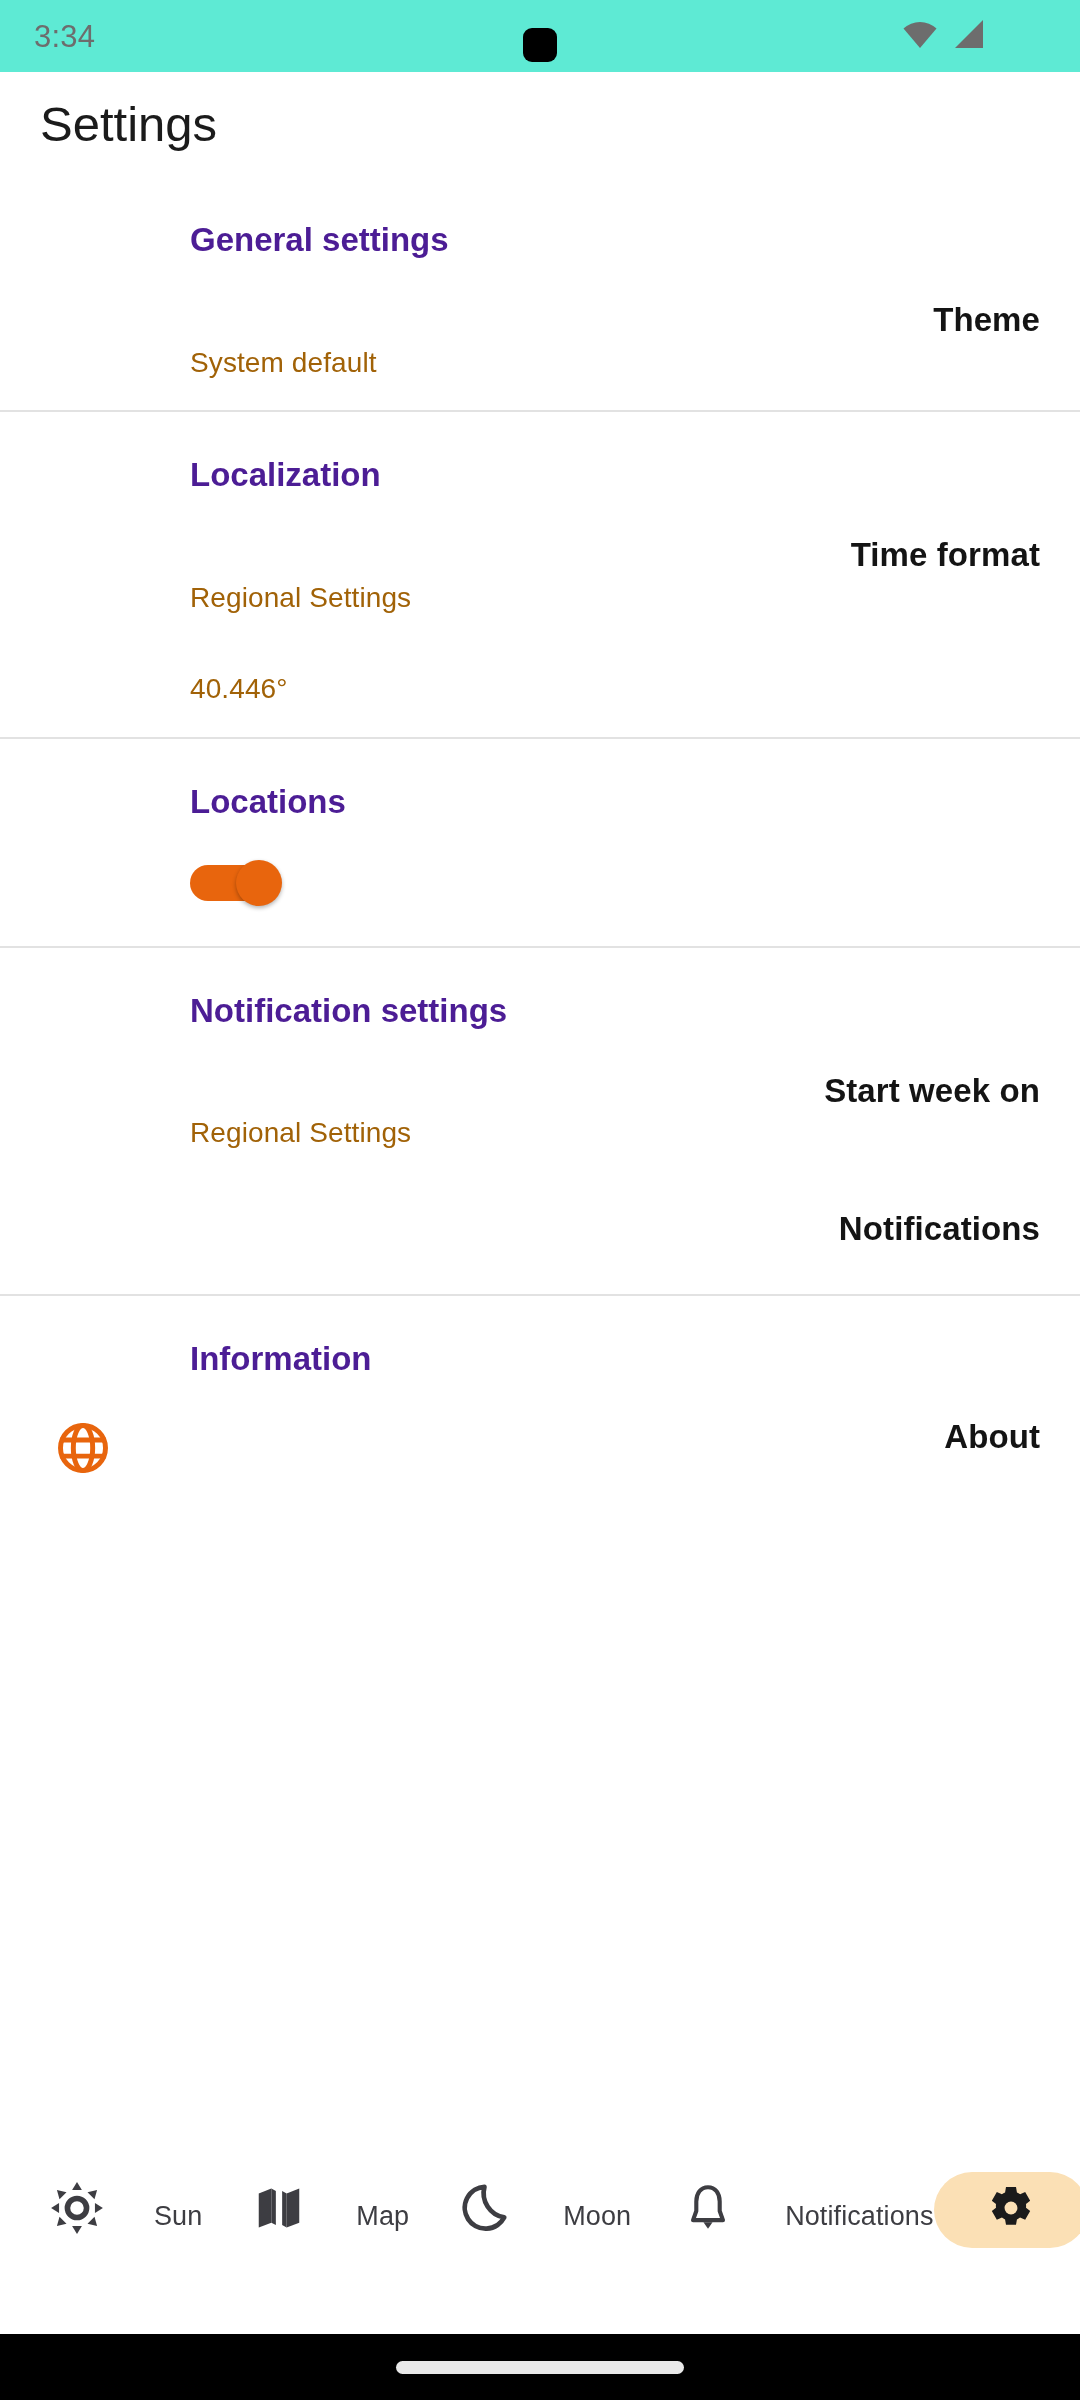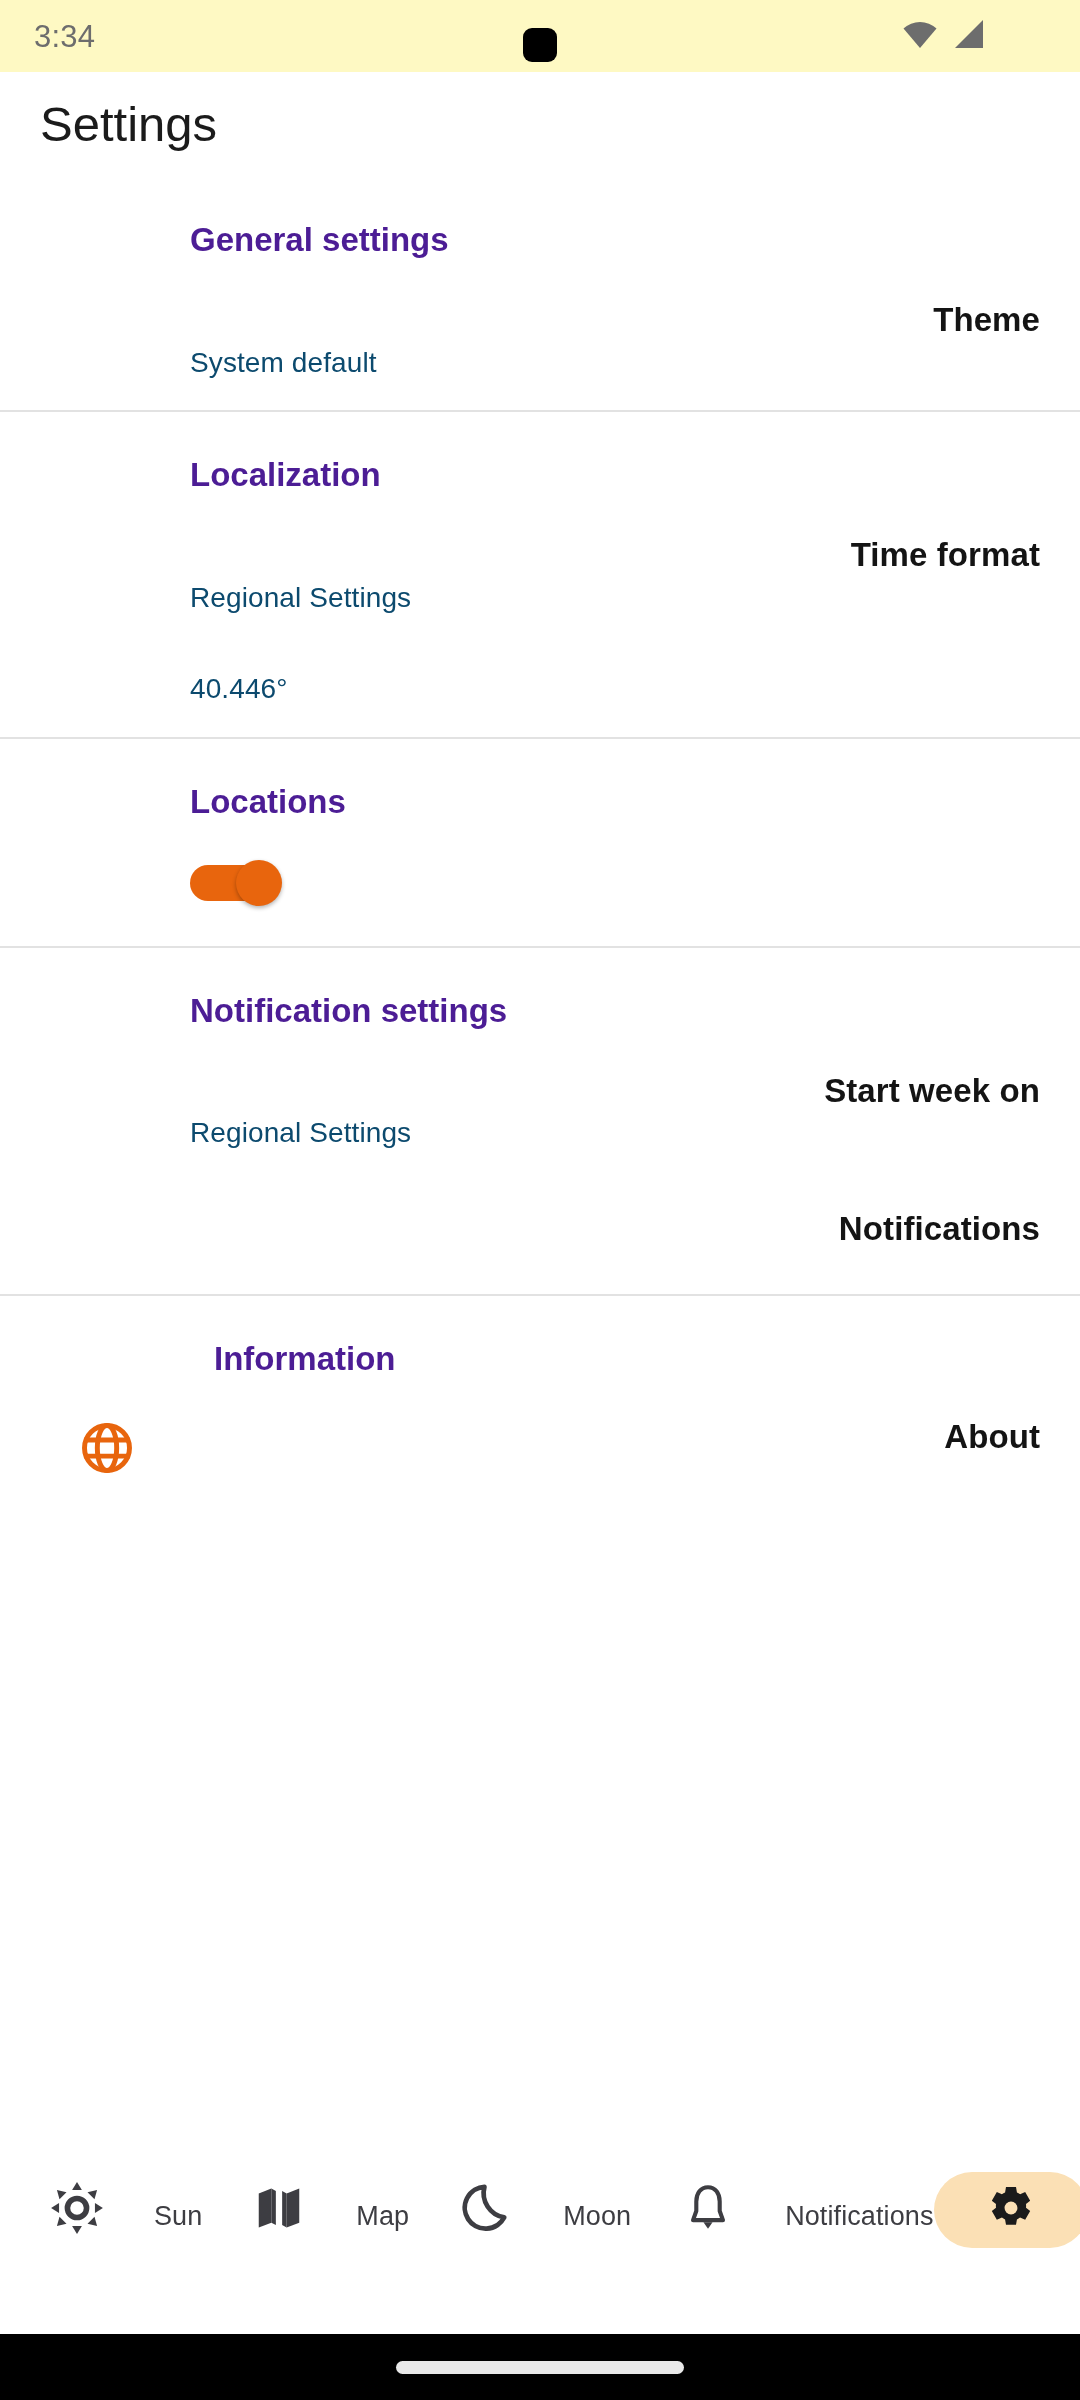--- a/index.html
+++ b/index.html
@@ -24,21 +24,21 @@
   }
 
   
   #status-bar {
     position:relative;
     height:72px;
     flex:0 0 72px;
     display:flex;
     align-items:center;
     padding:0 34px;
-    background:#fef9c3;
+    background:#5eead4;
   }
   #status-clock {
     font-size:31px;
     color:#6d6d6d;
     letter-spacing:.2px;
     line-height:1;
   }
   #status-spacer { flex:1 1 auto; }
   #camera-punch {
     position:absolute;
@@ -108,21 +108,21 @@
   .row-title {
     font-size:33px;
     font-weight:bold;
     color:#141414;
     line-height:1.22;
     letter-spacing:.1px;
     text-align:right;
   }
   .row-sub {
     font-size:28px;
-    color:#0c4a6e;
+    color:#a16207;
     line-height:1.28;
     margin-top:4px;
     letter-spacing:.1px;
   }
 
   
   .switch {
     position:relative;
     width:92px;
     height:46px;
@@ -283,21 +283,21 @@
       <div class="row-wrap">
         <div class="row" style="padding-top:30px;padding-bottom:44px;">
           <div class="row-text">
             <div class="row-title">Notifications</div>
           </div>
         </div>
       </div>
     </div>
     <div class="divider"></div>
 
-    <div class="section" style="padding-top:46px;margin-left:24px;">
+    <div class="section" style="padding-top:46px;">
       <div class="section-header">Information</div>
       <div class="row-wrap">
         <div class="row" style="padding-top:42px;padding-bottom:30px;">
           <div class="row-leading" style="top:46px;">
             <svg width="54" height="54" viewBox="0 0 24 24" aria-hidden="true">
               <circle cx="12" cy="12" r="10" fill="none" stroke="#e8650d" stroke-width="2.2"></circle>
               <ellipse cx="12" cy="12" rx="4.3" ry="10" fill="none" stroke="#e8650d" stroke-width="2.2"></ellipse>
               <line x1="2" y1="8.4" x2="22" y2="8.4" stroke="#e8650d" stroke-width="2.2"></line>
               <line x1="2" y1="15.6" x2="22" y2="15.6" stroke="#e8650d" stroke-width="2.2"></line>
             </svg>

